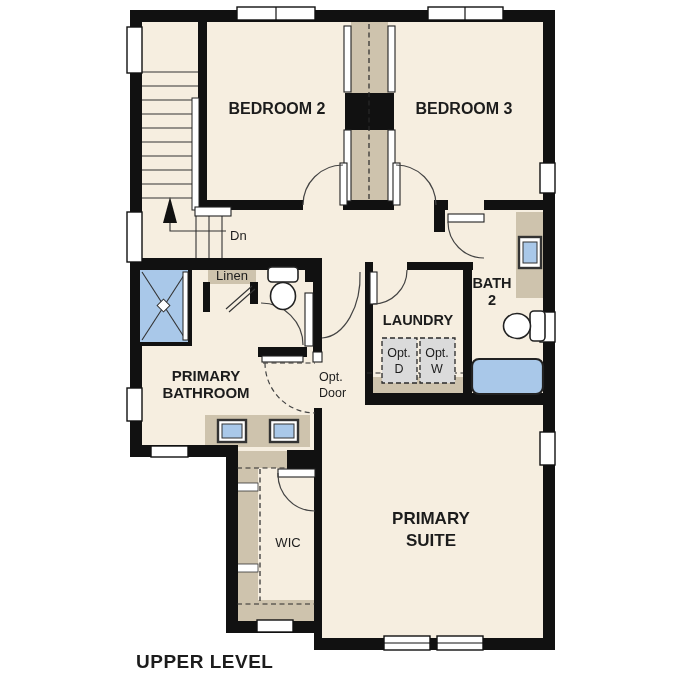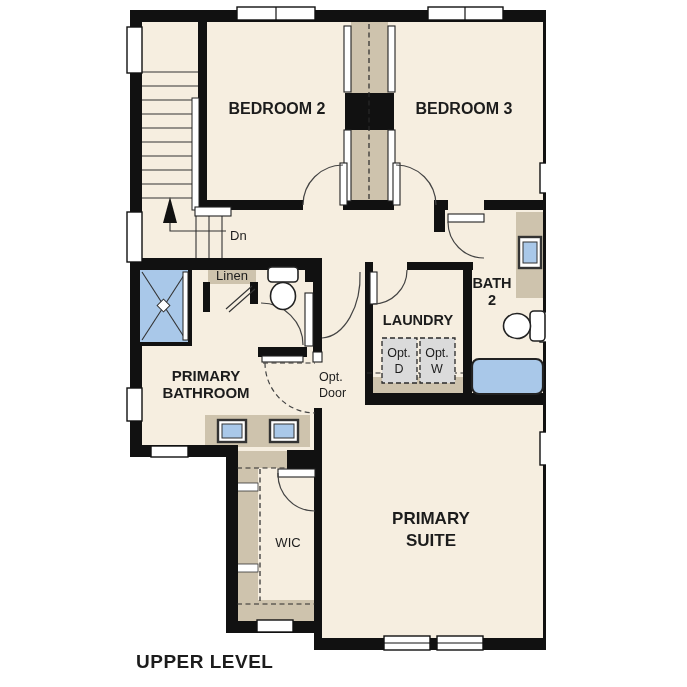--- a/index.html
+++ b/index.html
@@ -1,16 +1,16 @@
 <!DOCTYPE html>
 <html style="--paper: #ffffff; --floor: #f6eee0; --wall: #111111; --tan: #cec3ad; --blue: #a9c8e9; --gray: #dbdbdb; --text: #1c1c1c;"><head>
 <meta charset="utf-8">
 <style>
   html,body{margin:0;padding:0;background:#fff;}
-  #stage{position:relative;width:546px;height:687px;background:var(--paper,#fff);
+  #stage{position:relative;width:687px;height:687px;background:var(--paper,#fff);
          font-family:"Liberation Sans",sans-serif;overflow:hidden;}
   svg{position:absolute;left:0;top:0;}
   .floor{fill:var(--floor);}
   .wall{fill:var(--wall);}
   .tan{fill:var(--tan);stroke:none;}
   .blue{fill:var(--blue);}
   .win{fill:#fff;stroke:#111;stroke-width:1.4;}
   .leaf{fill:#fff;stroke:#222;stroke-width:1.1;}
   .arc{fill:none;stroke:#444;stroke-width:1.2;}
   .thin{stroke:#333;stroke-width:1.1;fill:none;}

